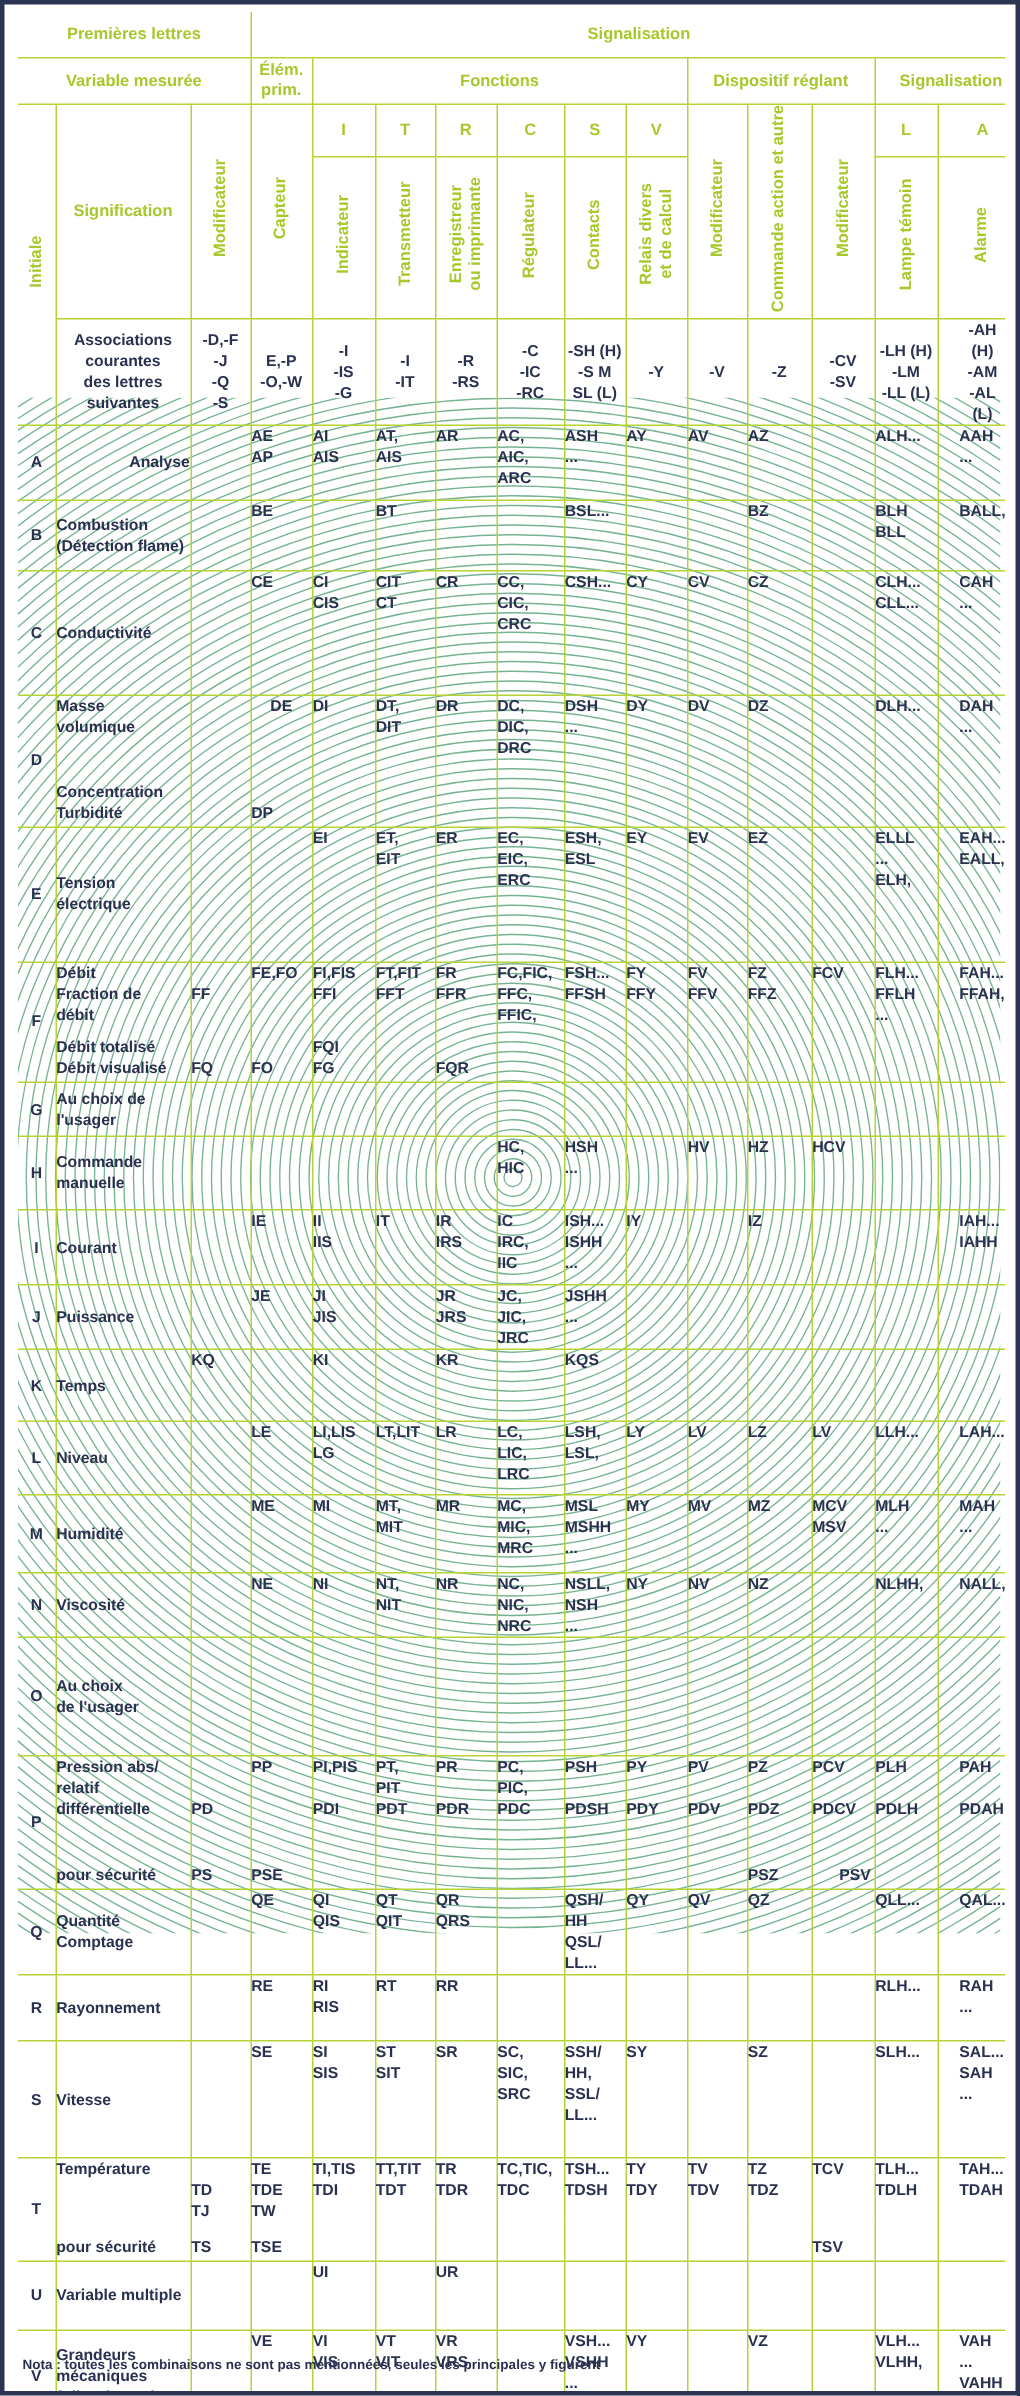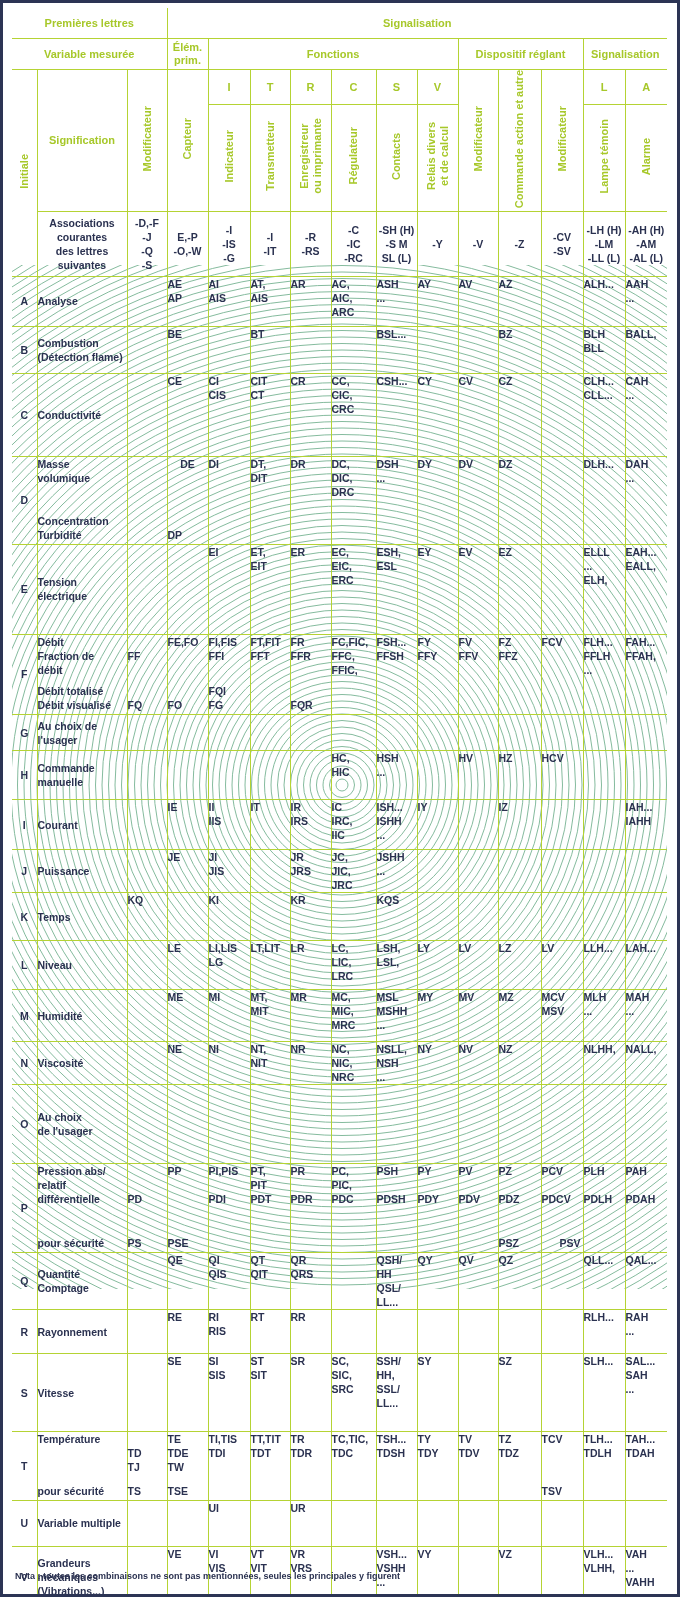--- a/index.html
+++ b/index.html
@@ -16,21 +16,21 @@
   .bg-pattern svg { display:block; }
   table.grid {
     position:absolute; left:9px; top:5px; border-collapse:collapse; table-layout:fixed;
   }
   table.grid td, table.grid th {
     border:1.4px solid #b5d334; padding:0; vertical-align:top;
     font-size:10.5px; line-height:14px; color:#2a3150; font-weight:bold;
     position:relative;
   }
   table.grid .outer-left { border-left:none; }
-  table.grid .outer-right { border-right:none; }
+  table.grid .outer-right { border-right:none;padding-left:14px; }
   table.grid .hdr {
     color:#a7c82a; text-align:center; vertical-align:middle; font-weight:bold; font-size:11px;
     background:transparent;
   }
   .hdr.top-row { border-top:none; }
   .vtext {
     writing-mode:vertical-rl; transform:rotate(180deg); display:inline-block; white-space:nowrap;
     line-height:13px; text-align:center;
   }
   .cell-pad { padding:2px 0 0 6px; white-space:pre-line; }
@@ -284,21 +284,21 @@
 -SV</td>
         <td class="assoc">-LH (H)
 -LM
 -LL (L)</td>
         <td class="assoc outer-right">-AH (H)
 -AM
 -AL (L)</td>
       </tr>
     <tr style="height: 50px;">
           <td class="initial outer-left">A</td>
-          <td class="cell-pad" style="vertical-align: middle;">Analyse</td>
+          <td class="cell-pad" style="vertical-align: middle; text-align: right;">Analyse</td>
           <td class="cell-pad"></td>
           <td class="cell-pad">AE
 AP</td>
           <td class="cell-pad">AI
 AIS</td>
           <td class="cell-pad">AT,
 AIS</td>
           <td class="cell-pad">AR</td>
           <td class="cell-pad">AC,
 AIC,

